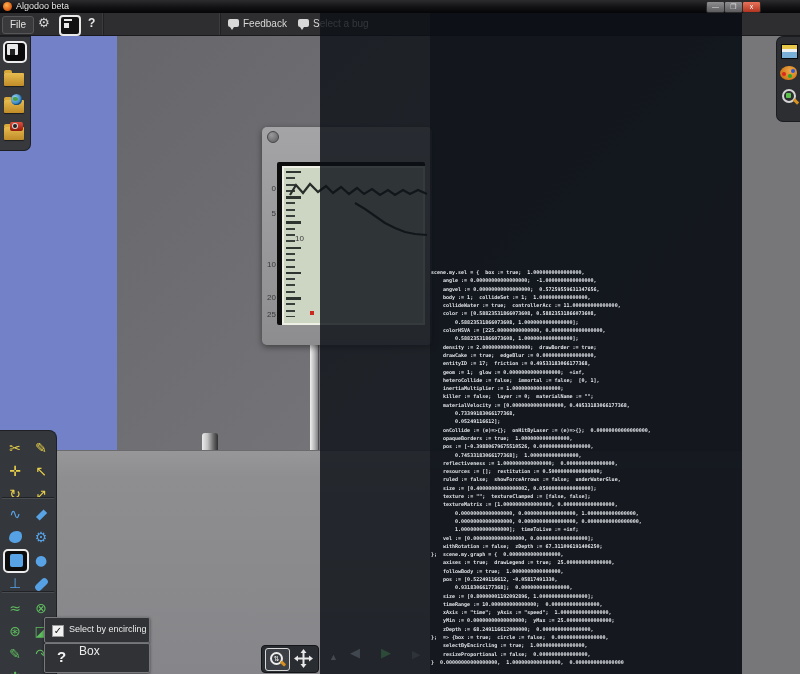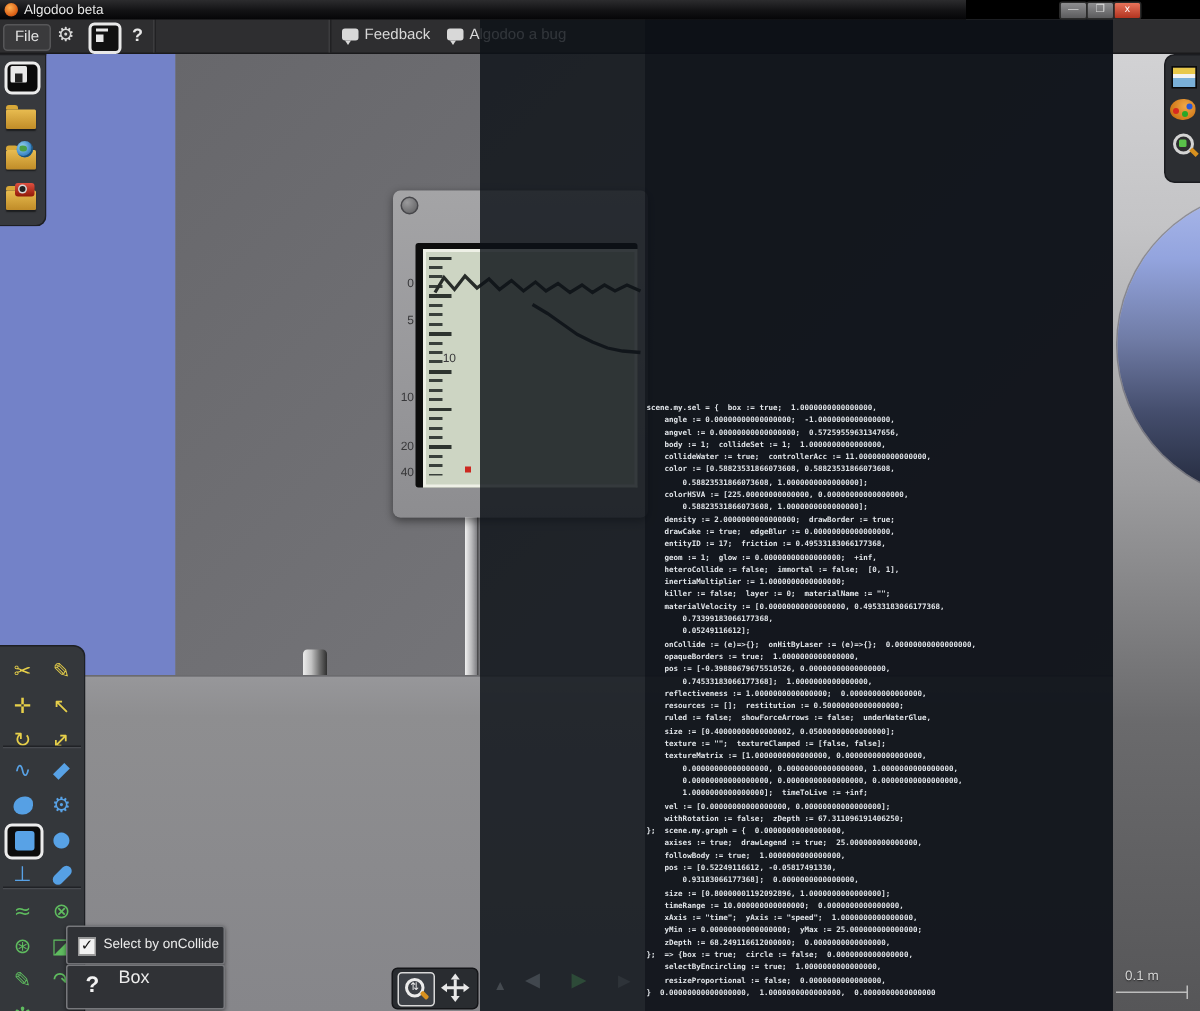--- a/index.html
+++ b/index.html
@@ -52,21 +52,21 @@
 
   
   #console-text{left:431px;top:268px;width:309px;height:400px;overflow:hidden;
      font-family:"DejaVu Sans Mono","Liberation Mono",monospace;font-size:5px;font-weight:bold;
      line-height:8.3px;color:#e2e6ea;white-space:pre;letter-spacing:0;}
 
   
   .ghost{font-size:13px;line-height:13px;}
 
   
-  #titlebar{left:0;top:0;width:644px;height:13px;
+  #titlebar{left:0;top:0;width:800px;height:13px;
             background:linear-gradient(180deg,#2c2c2e 0%,#121214 55%,#050507 100%);}
   #app-logo{left:3px;top:2px;width:9px;height:9px;border-radius:50%;
             background:radial-gradient(circle at 40% 35%,#ffb050,#e0661a 60%,#9c3808);}
   #app-title{left:16px;top:1px;font-size:9px;color:#e8e8e8;text-shadow:0 1px 1px #000;}
   .winbtn{position:absolute;top:1px;width:17px;height:10px;border:1px solid #2a2a2a;border-radius:2px;
           font-size:7px;line-height:9px;text-align:center;color:#ddd;
           background:linear-gradient(180deg,#8e8e90,#5c5c5e);}
   #btn-close{background:linear-gradient(180deg,#e8735a,#b23420);color:#fff;}
 
   
@@ -148,40 +148,32 @@
 </style>
 </head>
 <body>
 
 <div class="abs" id="scene">
   <div class="abs" id="sky-blue"></div>
   <div class="abs" id="wall"></div>
   <div class="abs" id="floor"></div>
   <div class="abs" id="cylinder"></div>
   <div class="abs" id="pole"></div>
-  <div class="abs" id="right-strip">
-    <div class="abs" id="ball"></div>
-    <div class="abs" id="scale-ind">
-      <span class="lbl">0.1 m</span>
-      <span class="line"></span>
-      <span class="tick"></span>
-    </div>
-  </div>
 
   <div class="abs" id="graph-win">
     <div class="abs" id="graph-knob"></div>
     <div class="abs" id="graph-frame"></div>
     <div class="abs" id="graph-plot"></div>
     <div class="abs" id="yticks">
         <div class="ytick-lbl" style="left: 2px; top: 57px;">0</div>
         <div class="ytick-lbl" style="left: 2px; top: 82.2px;">5</div>
         <div class="ytick-lbl" style="left: 2px; top: 107.4px; margin-left: 28px;">10</div>
         <div class="ytick-lbl" style="left: 2px; top: 132.6px;">10</div>
         <div class="ytick-lbl" style="left: 2px; top: 166px;">20</div>
-        <div class="ytick-lbl" style="left: 2px; top: 183px;">40</div>
+        <div class="ytick-lbl" style="left: 2px; top: 183px;">25</div>
       </div>
     <div class="abs" id="tickmarks-minor"></div>
     <div class="abs" id="tickmarks-major"></div>
     <svg class="abs" style="left:23px;top:36px;width:145px;height:160px" viewBox="0 0 145 160">
       <polyline points="5,32 11,22 18,30 25,21 33,29 41,23 48,30 56,24 64,31 72,25 79,31 87,26 95,32 103,27 110,32 118,27 125,31 133,27 142,31" fill="none" stroke="#272c29" stroke-width="2.2"></polyline>
       <polyline points="70,40 80,46 90,53 100,60 110,65 120,69 130,71 142,72" fill="none" stroke="#2b302c" stroke-width="2.2"></polyline>
     </svg>
     <div class="abs" id="graph-marker"></div>
   </div>
 </div>
@@ -195,21 +187,21 @@
     </div>
   <div class="abs" id="menu-help">?</div>
   <div class="mseg" style="left:102px"></div>
   <div class="mseg" style="left:219px"></div>
   <div class="menu-chatbtn" style="left:228px">
     <span class="bubble"></span>
     <span class="chatlbl">Feedback</span>
   </div>
   <div class="menu-chatbtn" style="left:298px">
     <span class="bubble"></span>
-    <span class="chatlbl">Algodoo a bug</span>
+    <span class="chatlbl">Select a bug</span>
   </div>
 </div>
 
 <div class="abs" id="overlay-a"></div>
 <div class="abs" id="overlay-b"></div>
 <div class="abs" id="console-text"><div>scene.my.sel = {  box := true;  1.0000000000000000,</div><div>    angle := 0.00000000000000000;  -1.0000000000000000,</div><div>    angvel := 0.00000000000000000;  0.57259559631347656,</div><div>    body := 1;  collideSet := 1;  1.0000000000000000,</div><div>    collideWater := true;  controllerAcc := 11.000000000000000,</div><div>    color := [0.58823531866073608, 0.58823531866073608,</div><div>        0.58823531866073608, 1.0000000000000000];</div><div>    colorHSVA := [225.00000000000000, 0.00000000000000000,</div><div>        0.58823531866073608, 1.0000000000000000];</div><div>    density := 2.0000000000000000;  drawBorder := true;</div><div>    drawCake := true;  edgeBlur := 0.00000000000000000,</div><div>    entityID := 17;  friction := 0.49533183066177368,</div><div>    geom := 1;  glow := 0.00000000000000000;  +inf,</div><div>    heteroCollide := false;  immortal := false;  [0, 1],</div><div>    inertiaMultiplier := 1.0000000000000000;</div><div>    killer := false;  layer := 0;  materialName := "";</div><div>    materialVelocity := [0.00000000000000000, 0.49533183066177368,</div><div>        0.73399183066177368,</div><div>        0.05249116612];</div><div>    onCollide := (e)=&gt;{};  onHitByLaser := (e)=&gt;{};  0.00000000000000000,</div><div>    opaqueBorders := true;  1.0000000000000000,</div><div>    pos := [-0.39880679675510526, 0.00000000000000000,</div><div>        0.74533183066177368];  1.0000000000000000,</div><div>    reflectiveness := 1.0000000000000000;  0.0000000000000000,</div><div>    resources := [];  restitution := 0.50000000000000000;</div><div>    ruled := false;  showForceArrows := false;  underWaterGlue,</div><div>    size := [0.40000000000000002, 0.05000000000000000];</div><div>    texture := "";  textureClamped := [false, false];</div><div>    textureMatrix := [1.0000000000000000, 0.00000000000000000,</div><div>        0.00000000000000000, 0.00000000000000000, 1.0000000000000000,</div><div>        0.00000000000000000, 0.00000000000000000, 0.00000000000000000,</div><div>        1.0000000000000000];  timeToLive := +inf;</div><div>    vel := [0.00000000000000000, 0.00000000000000000];</div><div>    withRotation := false;  zDepth := 67.311096191406250;</div><div>};  scene.my.graph = {  0.00000000000000000,</div><div>    axises := true;  drawLegend := true;  25.000000000000000,</div><div>    followBody := true;  1.0000000000000000,</div><div>    pos := [0.52249116612, -0.05817491330,</div><div>        0.93183066177368];  0.0000000000000000,</div><div>    size := [0.80000001192092896, 1.0000000000000000];</div><div>    timeRange := 10.000000000000000;  0.0000000000000000,</div><div>    xAxis := "time";  yAxis := "speed";  1.0000000000000000,</div><div>    yMin := 0.00000000000000000;  yMax := 25.000000000000000;</div><div>    zDepth := 68.249116612000000;  0.0000000000000000,</div><div>};  =&gt; {box := true;  circle := false;  0.0000000000000000,</div><div>    selectByEncircling := true;  1.0000000000000000,</div><div>    resizeProportional := false;  0.0000000000000000,</div><div>}  0.00000000000000000,  1.0000000000000000,  0.0000000000000000</div></div>
 
 <div class="abs ghost" style="left:329px;top:651px;font-size:9px;color:#454a50">▲</div>
 <div class="abs ghost" style="left:350px;top:646px;color:#41474e">◀</div>
 <div class="abs ghost" style="left:381px;top:646px;color:#2d4a38">▶</div>
@@ -265,21 +257,21 @@
       <div class="pal-icon" style="left: 3px; top: 212px; color: rgb(95, 188, 95);"><span>✎</span></div>
       <div class="pal-icon" style="left: 29px; top: 212px; color: rgb(95, 188, 95);"><span>↷</span></div>
       <div class="pal-icon" style="left: 3px; top: 235px; color: rgb(95, 188, 95);"><span>✻</span></div>
     </div>
   <div class="pal-divider" style="top:66px"></div>
   <div class="pal-divider" style="top:160px"></div>
 </div>
 
 <div class="abs tipbox" id="tip-encircle">
   <span class="cb">✓</span>
-  <span class="txt">Select by onCollide</span>
+  <span class="txt">Select by encircling</span>
 </div>
 <div class="abs tipbox" id="tip-box">
   <span class="q">?</span>
   <span class="txt">Box</span>
 </div>
 
 <div class="abs" id="view-ctrl">
   <div id="zoom-btn">
     <span class="mag-ring">⇅</span>
     <span class="mag-handle"></span>

